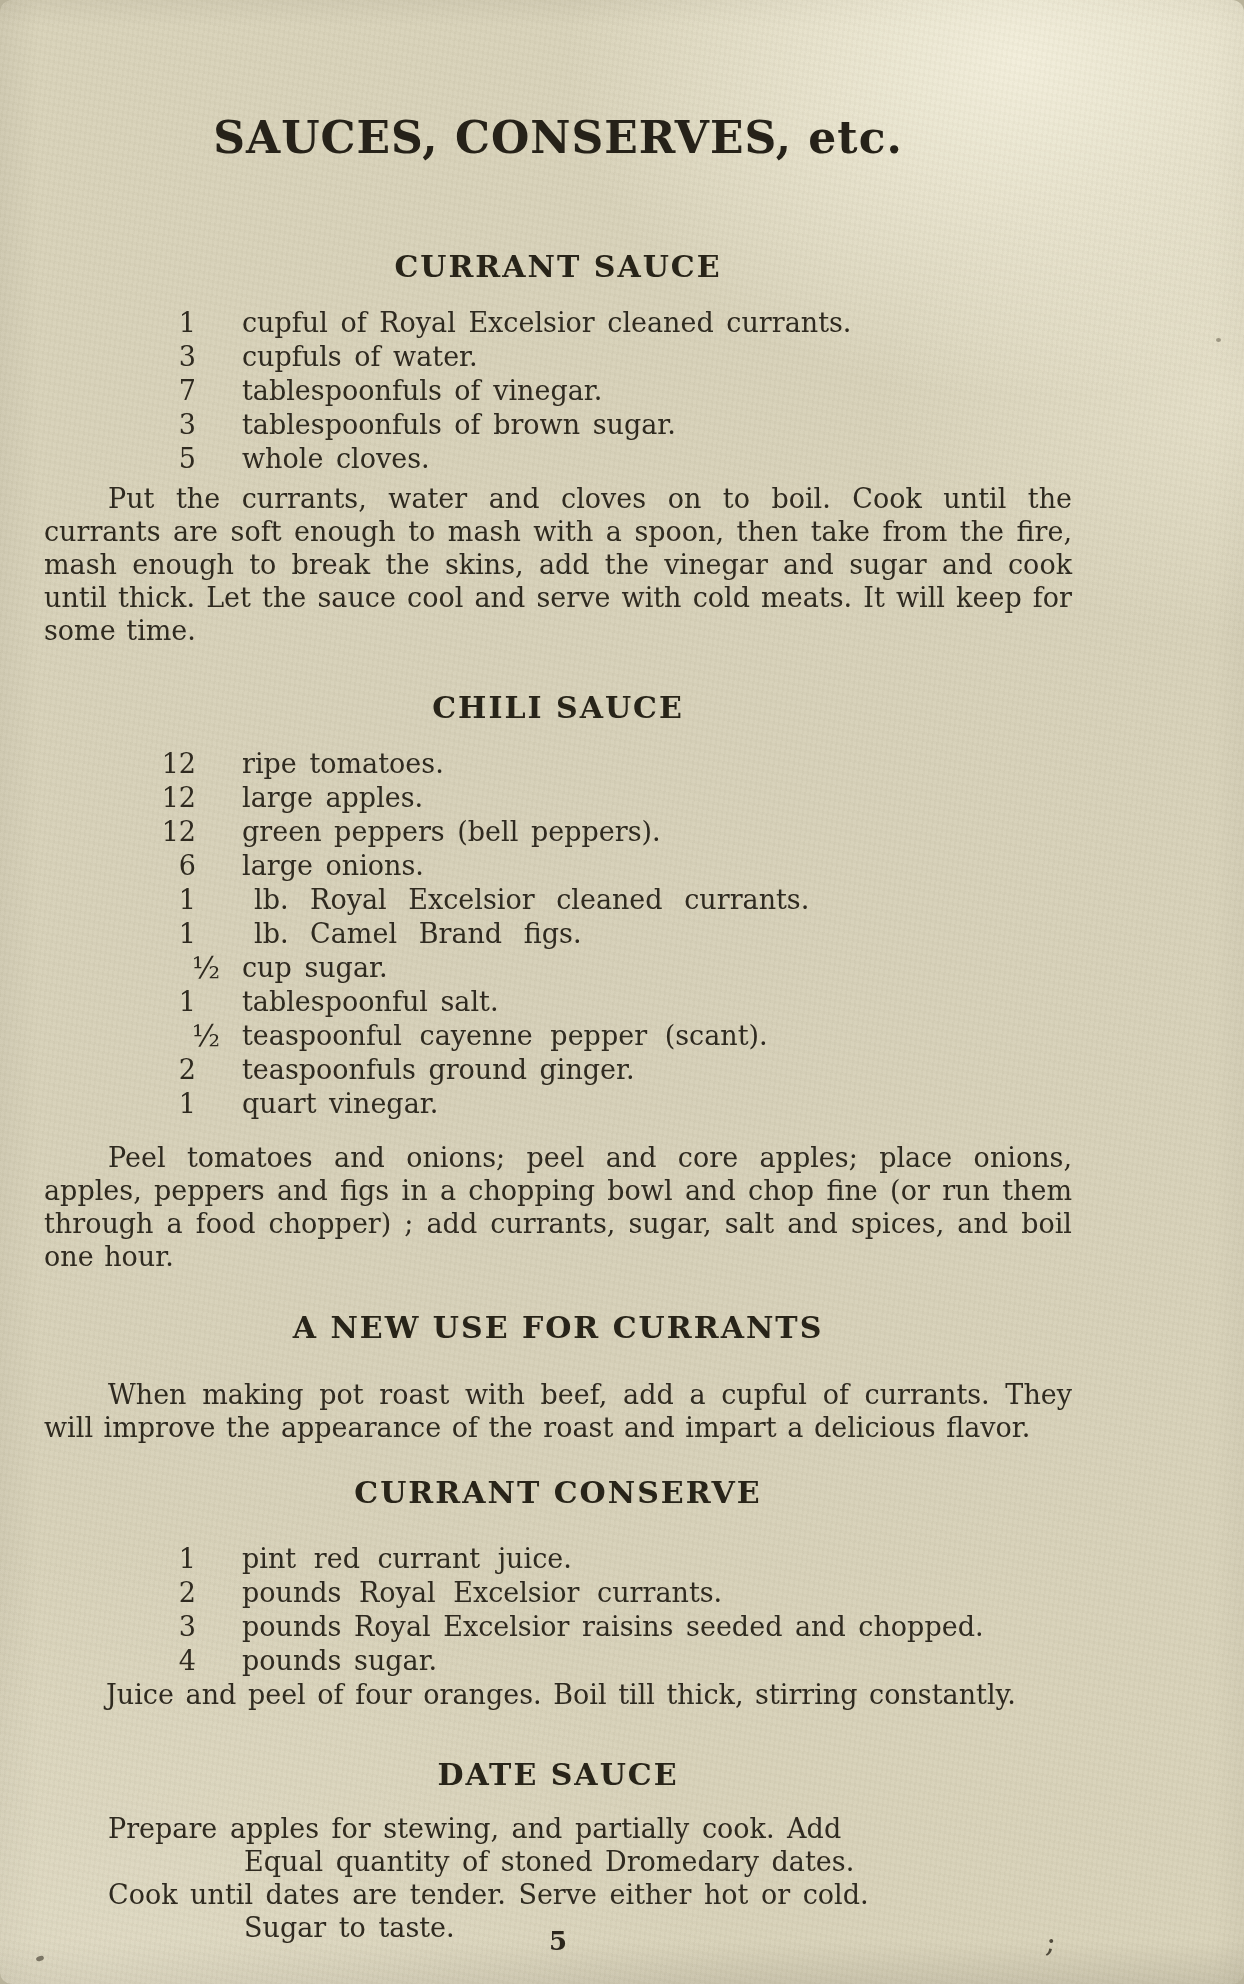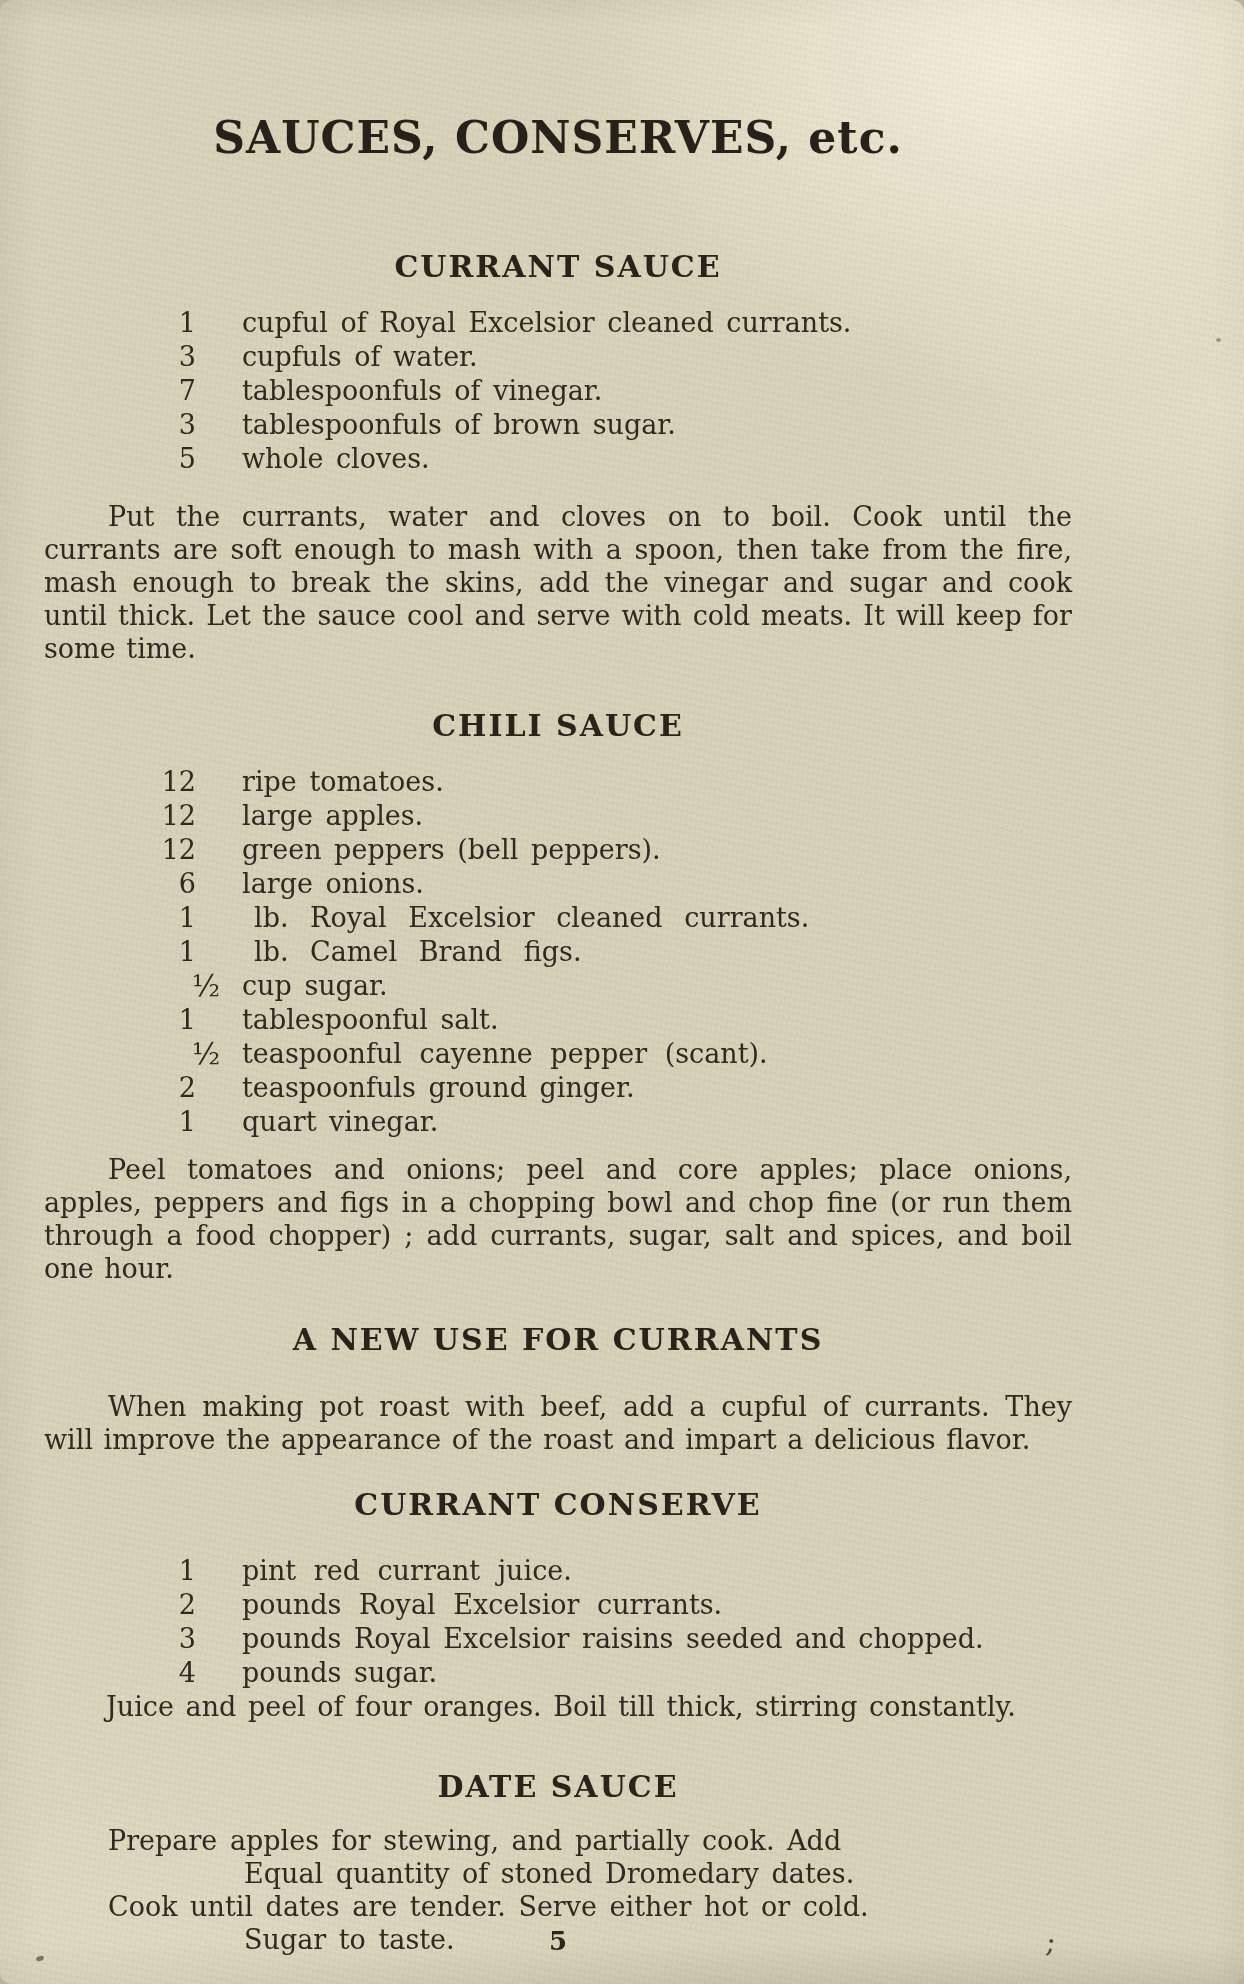--- a/index.html
+++ b/index.html
@@ -59,22 +59,22 @@
   .qty { position: absolute; left: 96px; width: 56px; text-align: right; }
   .row.frac .qty { left: 120px; font-size: 29px; }
   .item { position: absolute; left: 198px; white-space: nowrap; word-spacing: 4px; }
   .row.wide .item { word-spacing: 13px; margin-left: 12px; }
   .row.mid .item { word-spacing: 9px; }
 
   p.para {
     margin: 0; font-size: 27px; line-height: 33px;
     text-align: justify; text-indent: 64px; word-spacing: 2px;
   }
-  .s1 p.para { margin-top: 24px; }
-  .s2 p.para { margin-top: 14px; }
+  .s1 p.para { margin-top: 6px; }
+  .s2 p.para { margin-top: 20px; }
   .s3 p.para { margin-top: 33px; }
 
   .hang { margin: 0; padding-left: 62px; font-size: 27px; line-height: 33px; word-spacing: 3px; }
   .dlines { margin-top: 20px; }
   .dline { font-size: 27px; line-height: 33px; word-spacing: 4px; }
   .dline.ind1 { padding-left: 64px; }
   .dline.ind2 { padding-left: 200px; }
 
   .pagenum {
     position: absolute; left: 44px; top: 1926px; width: 1028px;

